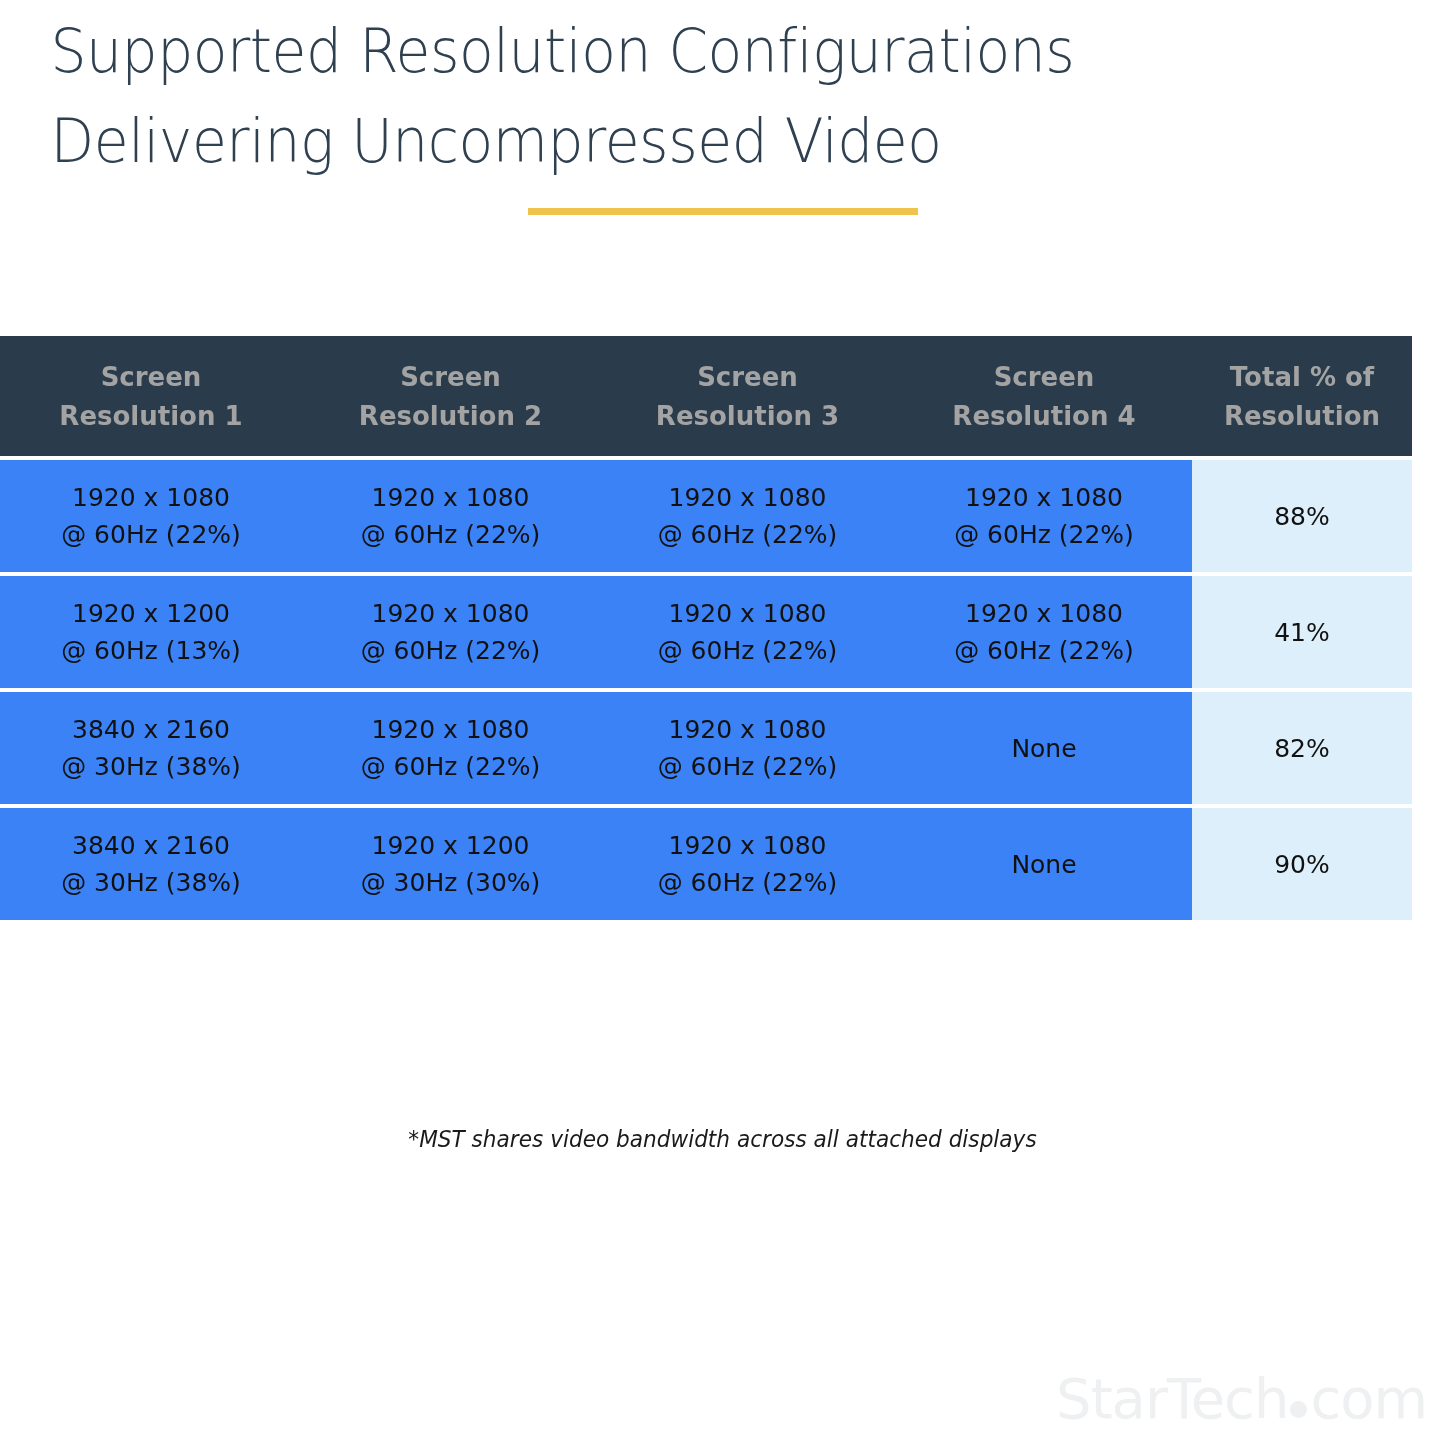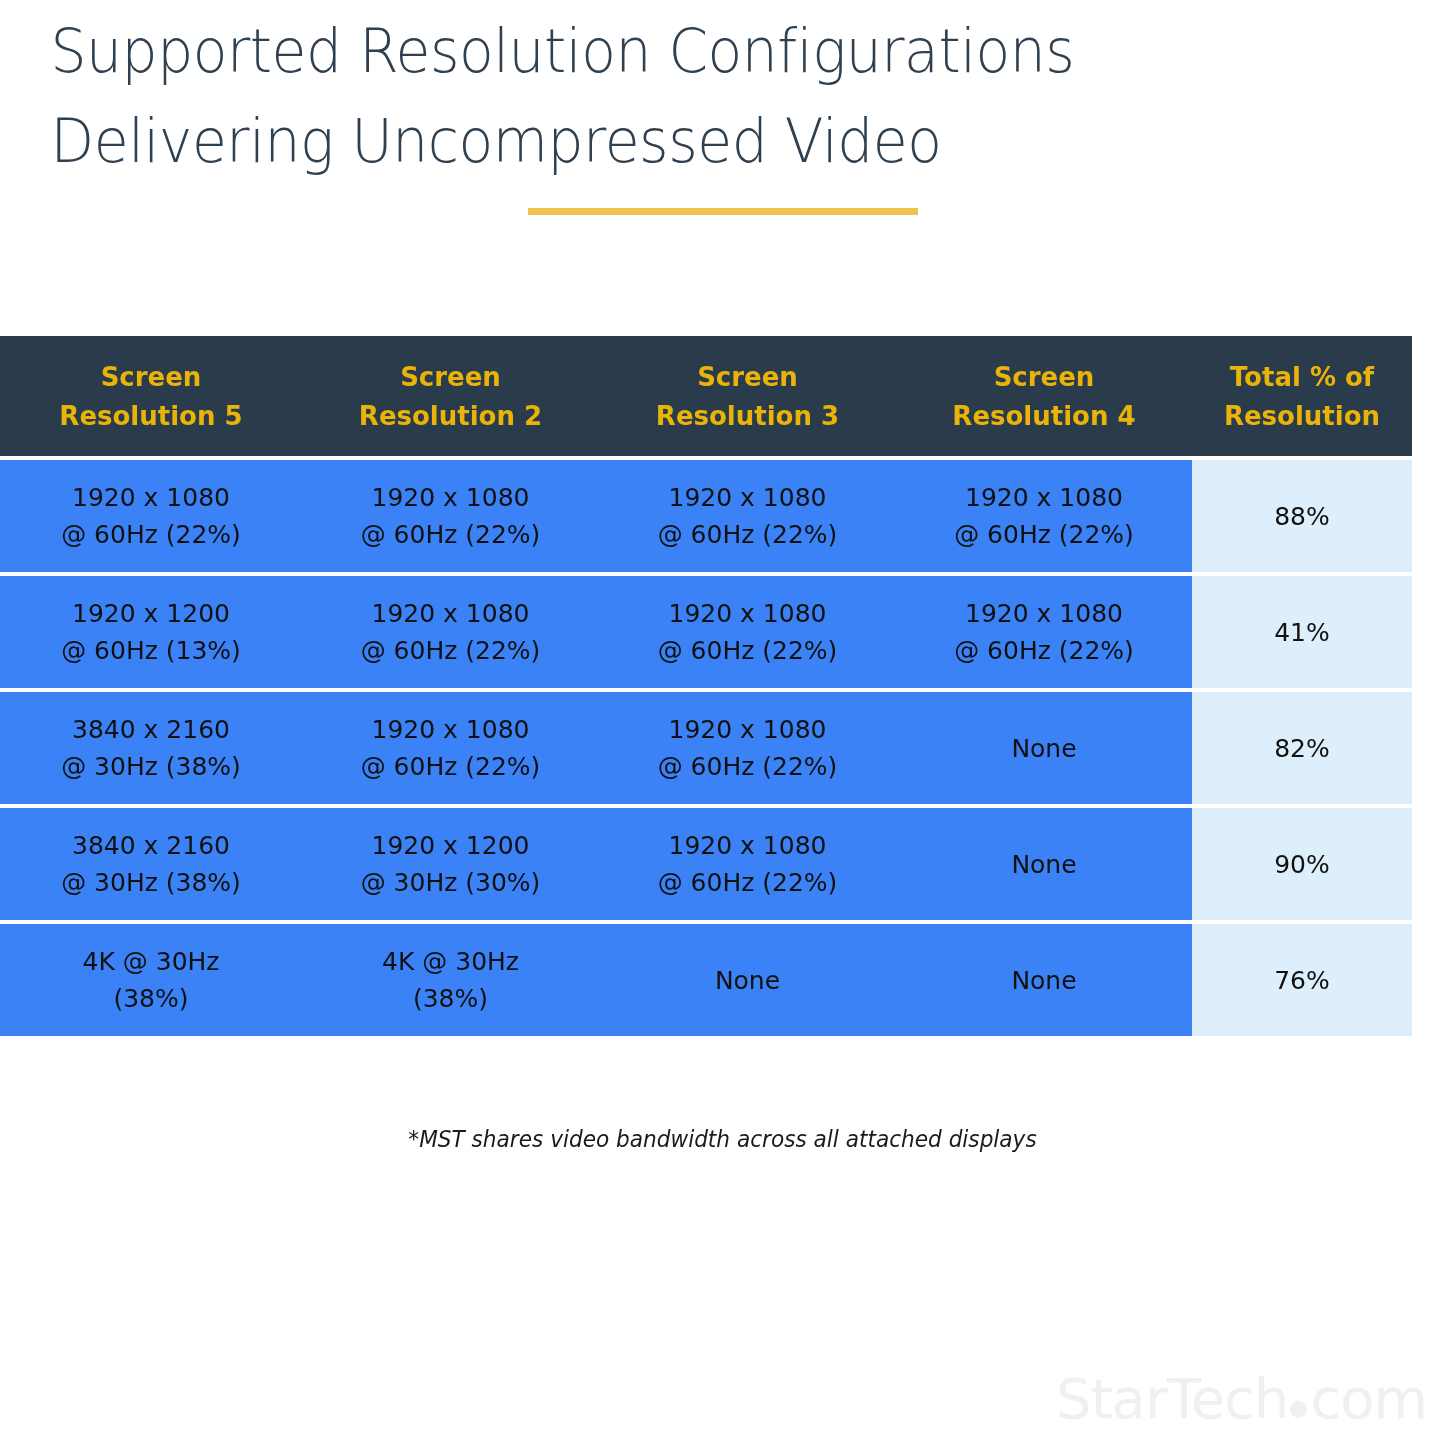--- a/index.html
+++ b/index.html
@@ -51,21 +51,21 @@
     width: 1412px;
   }
   table.res-table {
     border-collapse: separate;
     border-spacing: 0 4px;
     width: 1412px;
     table-layout: fixed;
   }
   table.res-table thead th {
     background: #2a3c4c;
-    color: #eab308;
+    color: #a3a3a3;
     font-family: "DejaVu Sans", sans-serif;
     font-weight: 700;
     font-size: 26px;
     line-height: 39px;
     padding: 22px 4px 20px 4px;
     text-align: center;
     vertical-align: middle;
     border: 0;
   }
   table.res-table thead tr {
@@ -154,21 +154,21 @@
       <col class="c1">
         <col class="c2">
         <col class="c3">
         <col class="c4">
         <col class="c5">
     </colgroup>
     <thead>
       <tr>
         <th>
           <span class="hdr-l1">Screen</span>
-          <span class="hdr-l2">Resolution 5</span>
+          <span class="hdr-l2">Resolution 1</span>
         </th>
         <th>
           <span class="hdr-l1">Screen</span>
           <span class="hdr-l2">Resolution 2</span>
         </th>
         <th>
           <span class="hdr-l1">Screen</span>
           <span class="hdr-l2">Resolution 3</span>
         </th>
         <th>
@@ -255,39 +255,20 @@
         </td>
         <td>
           <span class="cell-l1">1920 x 1080</span>
           <span class="cell-l2">@ 60Hz (22%)</span>
         </td>
         <td>
           <span class="cell-l1">None</span>
         </td>
         <td class="bw">
           <span class="cell-l1">90%</span>
-        </td>
-      </tr>
-      <tr>
-        <td>
-          <span class="cell-l1">4K @ 30Hz</span>
-          <span class="cell-l2">(38%)</span>
-        </td>
-        <td>
-          <span class="cell-l1">4K @ 30Hz</span>
-          <span class="cell-l2">(38%)</span>
-        </td>
-        <td>
-          <span class="cell-l1">None</span>
-        </td>
-        <td>
-          <span class="cell-l1">None</span>
-        </td>
-        <td class="bw">
-          <span class="cell-l1">76%</span>
         </td>
       </tr>
     </tbody>
   </table>
 </div>
 
 <div class="footnote">*MST shares video bandwidth across all attached displays</div>
 
 <div class="watermark">
   <span>StarTech</span>

